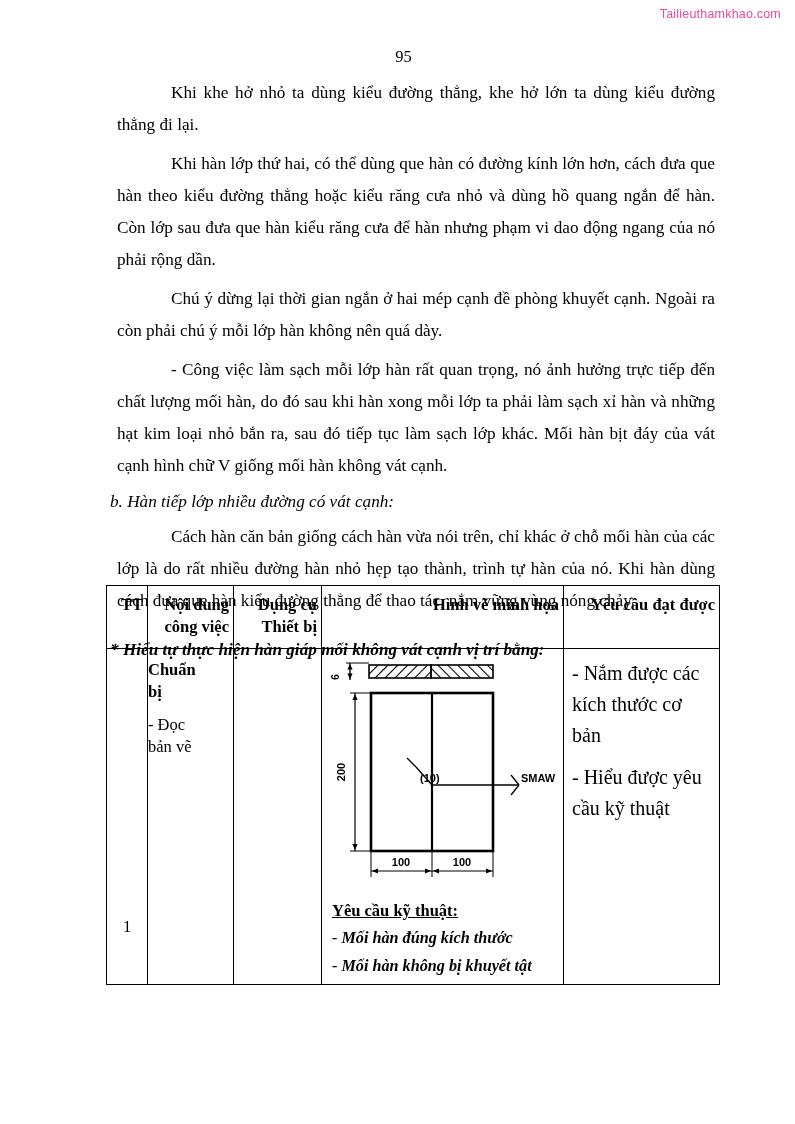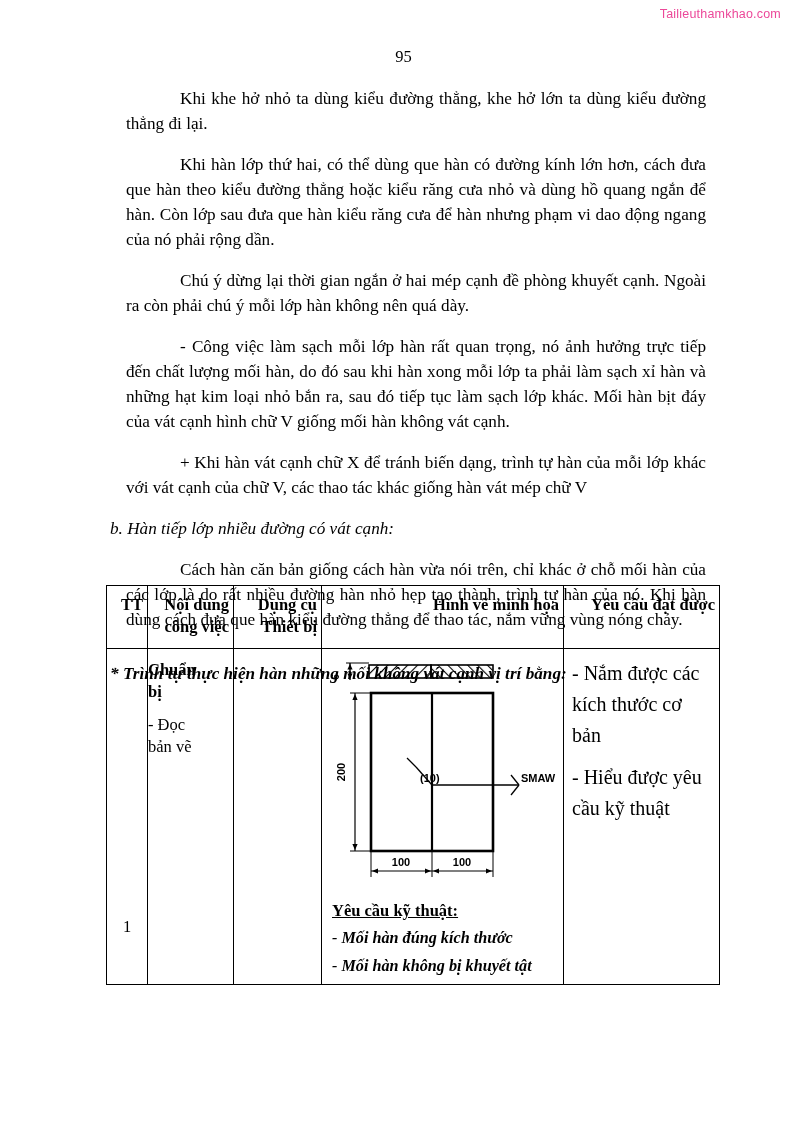--- a/index.html
+++ b/index.html
@@ -48,23 +48,23 @@
 
   
   .content {
     position: absolute;
     left: 110px;
     top: 70px;
     width: 612px;
   }
 
   p.para {
-    margin: 16px;
+    margin: 7px;
     font-size: 17.2px;
-    line-height: 25px;
+    line-height: 32px;
     text-align: justify;
     text-indent: 54px;
     text-justify: inter-word;
   }
   p.italic-line {
     margin: 0;
     font-size: 17.2px;
     line-height: 25.3px;
     font-style: italic;
     text-indent: 0;
@@ -177,25 +177,24 @@
 
   <div class="watermark">Tailieuthamkhao.com</div>
 
   <div class="page-number">95</div>
 
   <div class="content">
     <p class="para">Khi khe hở nhỏ ta dùng kiểu đường thẳng, khe hở lớn ta dùng kiểu đường thẳng đi lại.</p>
     <p class="para">Khi hàn lớp thứ hai, có thể dùng que hàn có đường kính lớn hơn, cách đưa que hàn theo kiểu đường thẳng hoặc kiểu răng cưa nhỏ và dùng hồ quang ngắn để hàn. Còn lớp sau đưa que hàn kiểu răng cưa để hàn nhưng phạm vi dao động ngang của nó phải rộng dần.</p>
     <p class="para">Chú ý dừng lại thời gian ngắn ở hai mép cạnh đề phòng khuyết cạnh. Ngoài ra còn phải chú ý mỗi lớp hàn không nên quá dày.</p>
     <p class="para">- Công việc làm sạch mỗi lớp hàn rất quan trọng, nó ảnh hưởng trực tiếp đến chất lượng mối hàn, do đó sau khi hàn xong mỗi lớp ta phải làm sạch xỉ hàn và những hạt kim loại nhỏ bắn ra, sau đó tiếp tục làm sạch lớp khác. Mối hàn bịt đáy của vát cạnh hình chữ V giống mối hàn không vát cạnh.</p>
-    <p class="para">+ Khi hàn vát cạnh chữ X để tránh biến dạng, trình tự hàn của mỗi lớp khác với vát cạnh của chữ V, các thao tác khác giống hàn vát mép chữ V</p>
     <p class="italic-line">b. Hàn tiếp lớp nhiều đường có vát cạnh:</p>
     <p class="para">Cách hàn căn bản giống cách hàn vừa nói trên, chỉ khác ở chỗ mối hàn của các lớp là do rất nhiều đường hàn nhỏ hẹp tạo thành, trình tự hàn của nó. Khi hàn dùng cách đưa que hàn kiểu đường thẳng để thao tác, nắm vững vùng nóng chảy.</p>
     <div class="gap-md"></div>
-    <p class="bold-italic-head">* Trình tự thực hiện hàn những mối không vát cạnh vị trí bằng:</p>
+    <p class="bold-italic-head">* Hiểu tự thực hiện hàn giáp mối không vát cạnh vị trí bằng:</p>
   </div>
 
   <table class="proc-table">
     <colgroup>
       <col class="col-tt">
         <col class="col-noi">
         <col class="col-dung">
         <col class="col-hinh">
         <col class="col-yeu">
     </colgroup>

